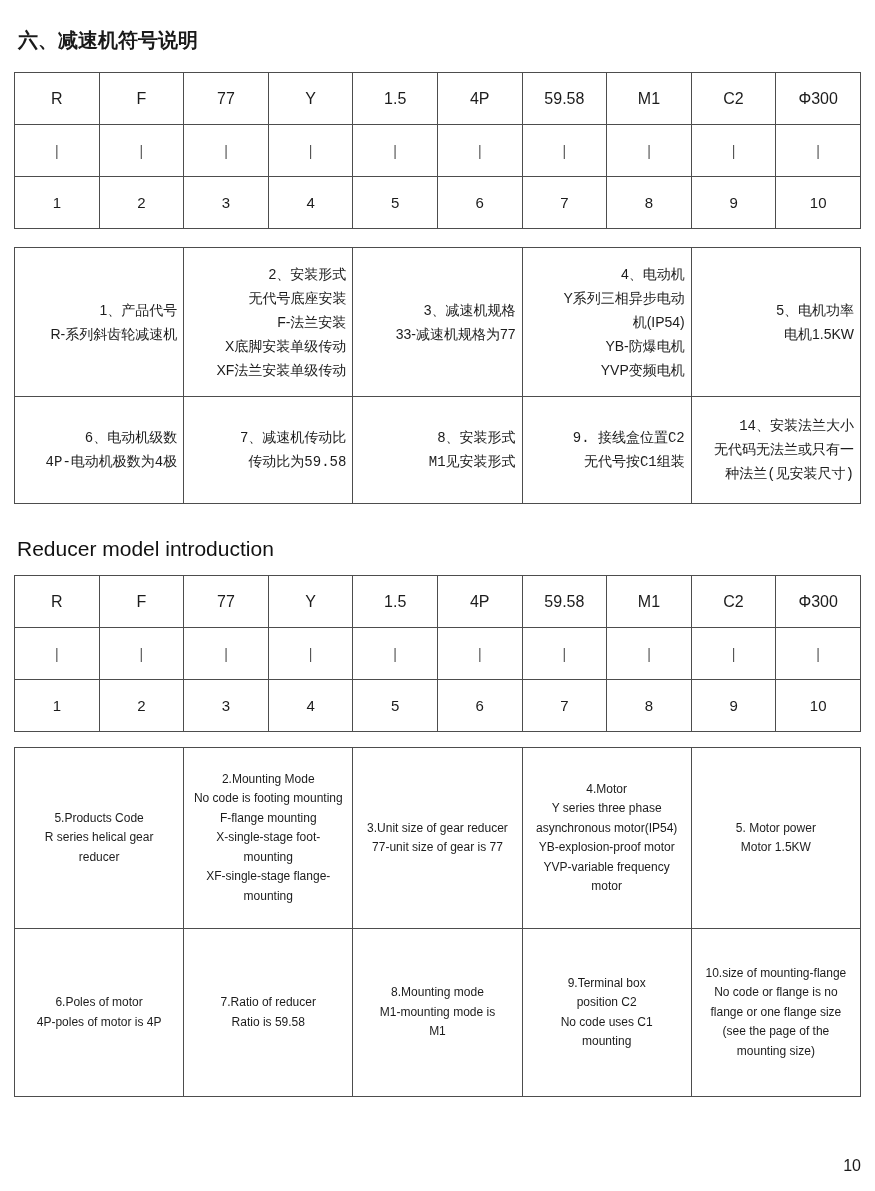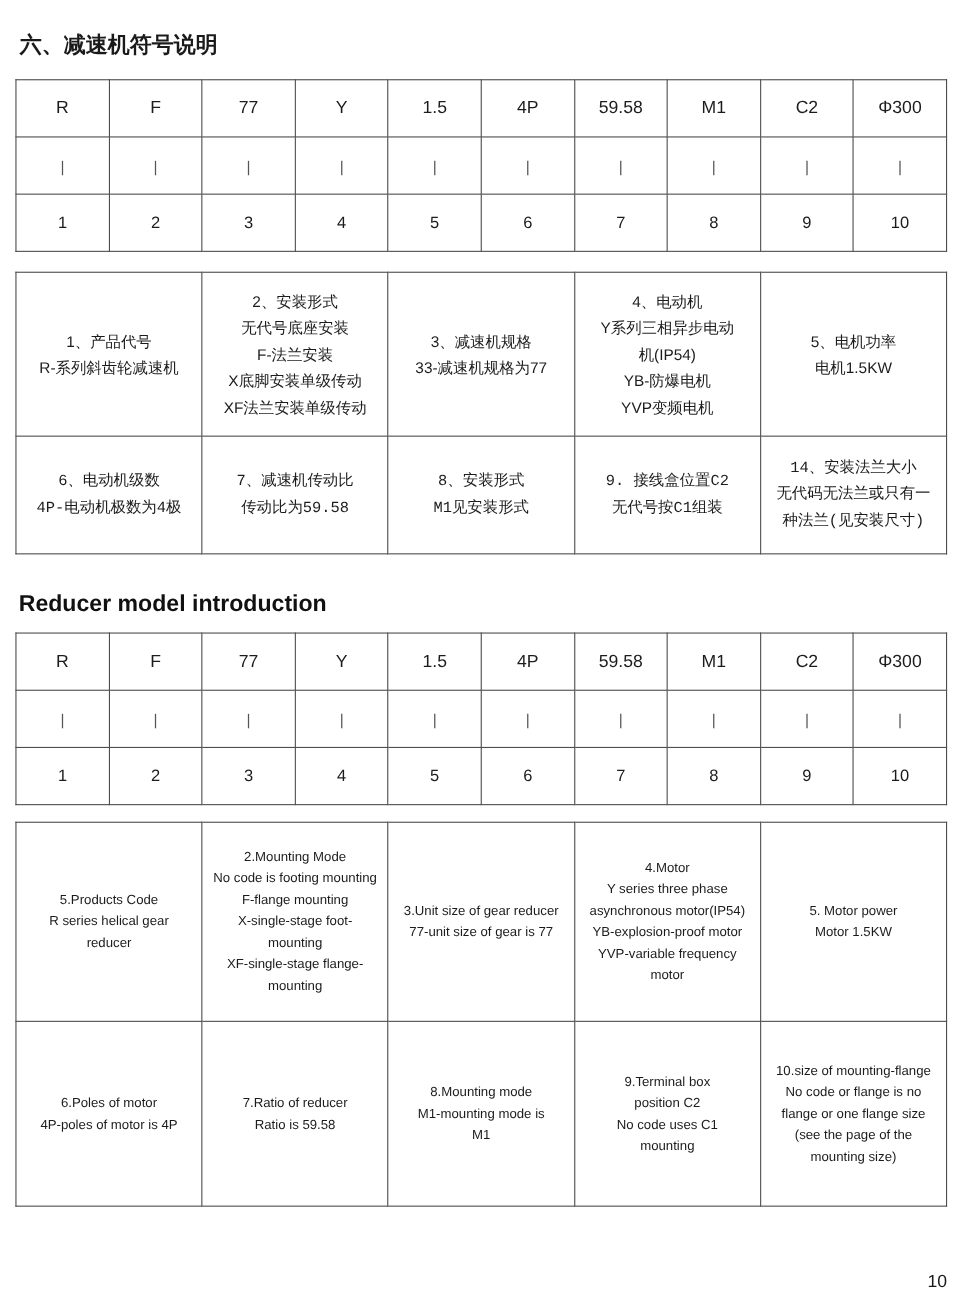--- a/index.html
+++ b/index.html
@@ -22,21 +22,21 @@
     font-size: 20px;
     font-weight: 600;
     color: #1a1a1a;
     text-align: right;
   }
   .title-en {
     position: absolute;
     left: 17px;
     top: 537px;
     font-size: 21px;
-    font-weight: 700;
+    font-weight: 400;
     color: #111;
   }
   table {
     border-collapse: collapse;
     table-layout: fixed;
     position: absolute;
     left: 14px;
     width: 847px;
   }
   td {
@@ -47,21 +47,21 @@
   }
   .code-table { }
   .code-table tr { height: 52px; }
   .code-table .code-row td { font-size: 16px; }
   .code-table .bar-row td { font-size: 14px; color: #555; }
   .code-table .idx-row td { font-size: 15px; }
   .code-table-top { top: 72px; }
   .code-table-bottom { top: 575px; }
   .desc-table td { white-space: pre-line; padding: 4px 6px; }
   .cn-desc-table { top: 247px; }
-  .cn-desc-table td { font-size: 14px; line-height: 24px; }
+  .cn-desc-table td { font-size: 14px; line-height: 24px; text-align: right; }
   .cn-desc-table .row-a { height: 149px; }
   .cn-desc-table .row-b { height: 107px; font-family: Liberation Mono, monospace; }
   .en-desc-table { top: 747px; }
   .en-desc-table td { font-size: 12px; line-height: 19.5px; }
   .en-desc-table .row-a { height: 181px; }
   .en-desc-table .row-b { height: 168px; }
   .page-number {
     position: absolute;
     right: 14px;
     top: 1157px;

